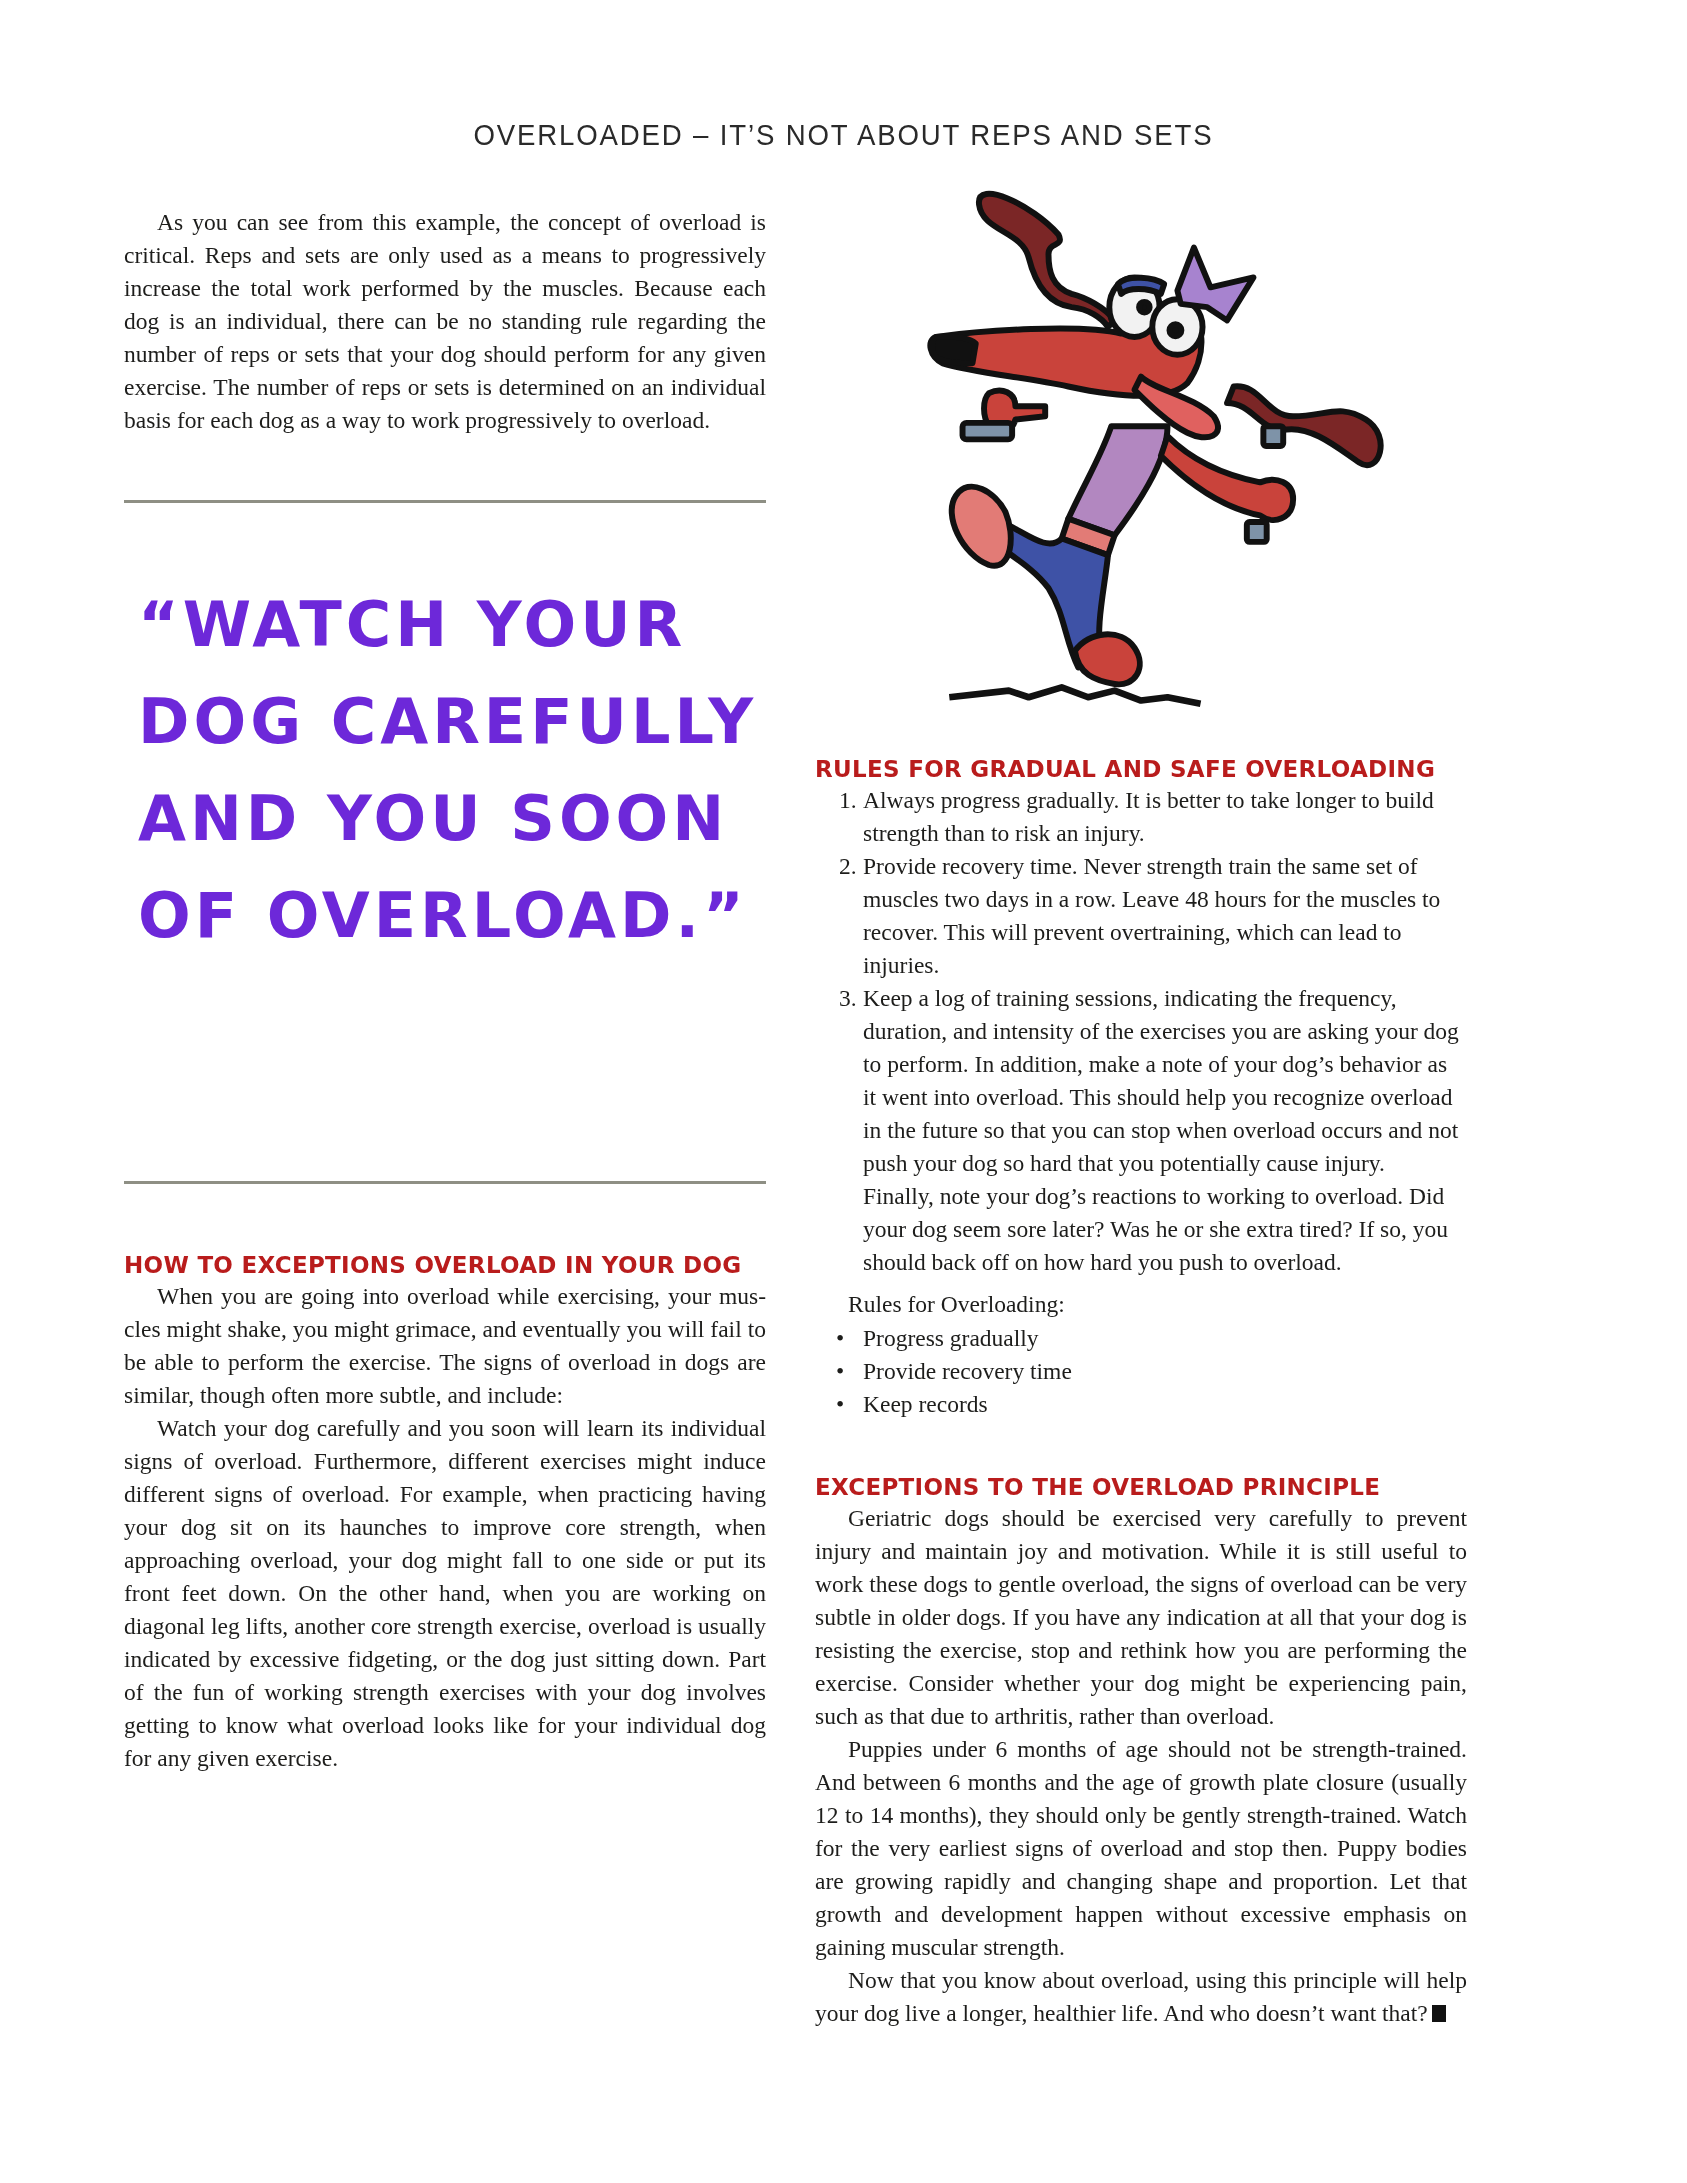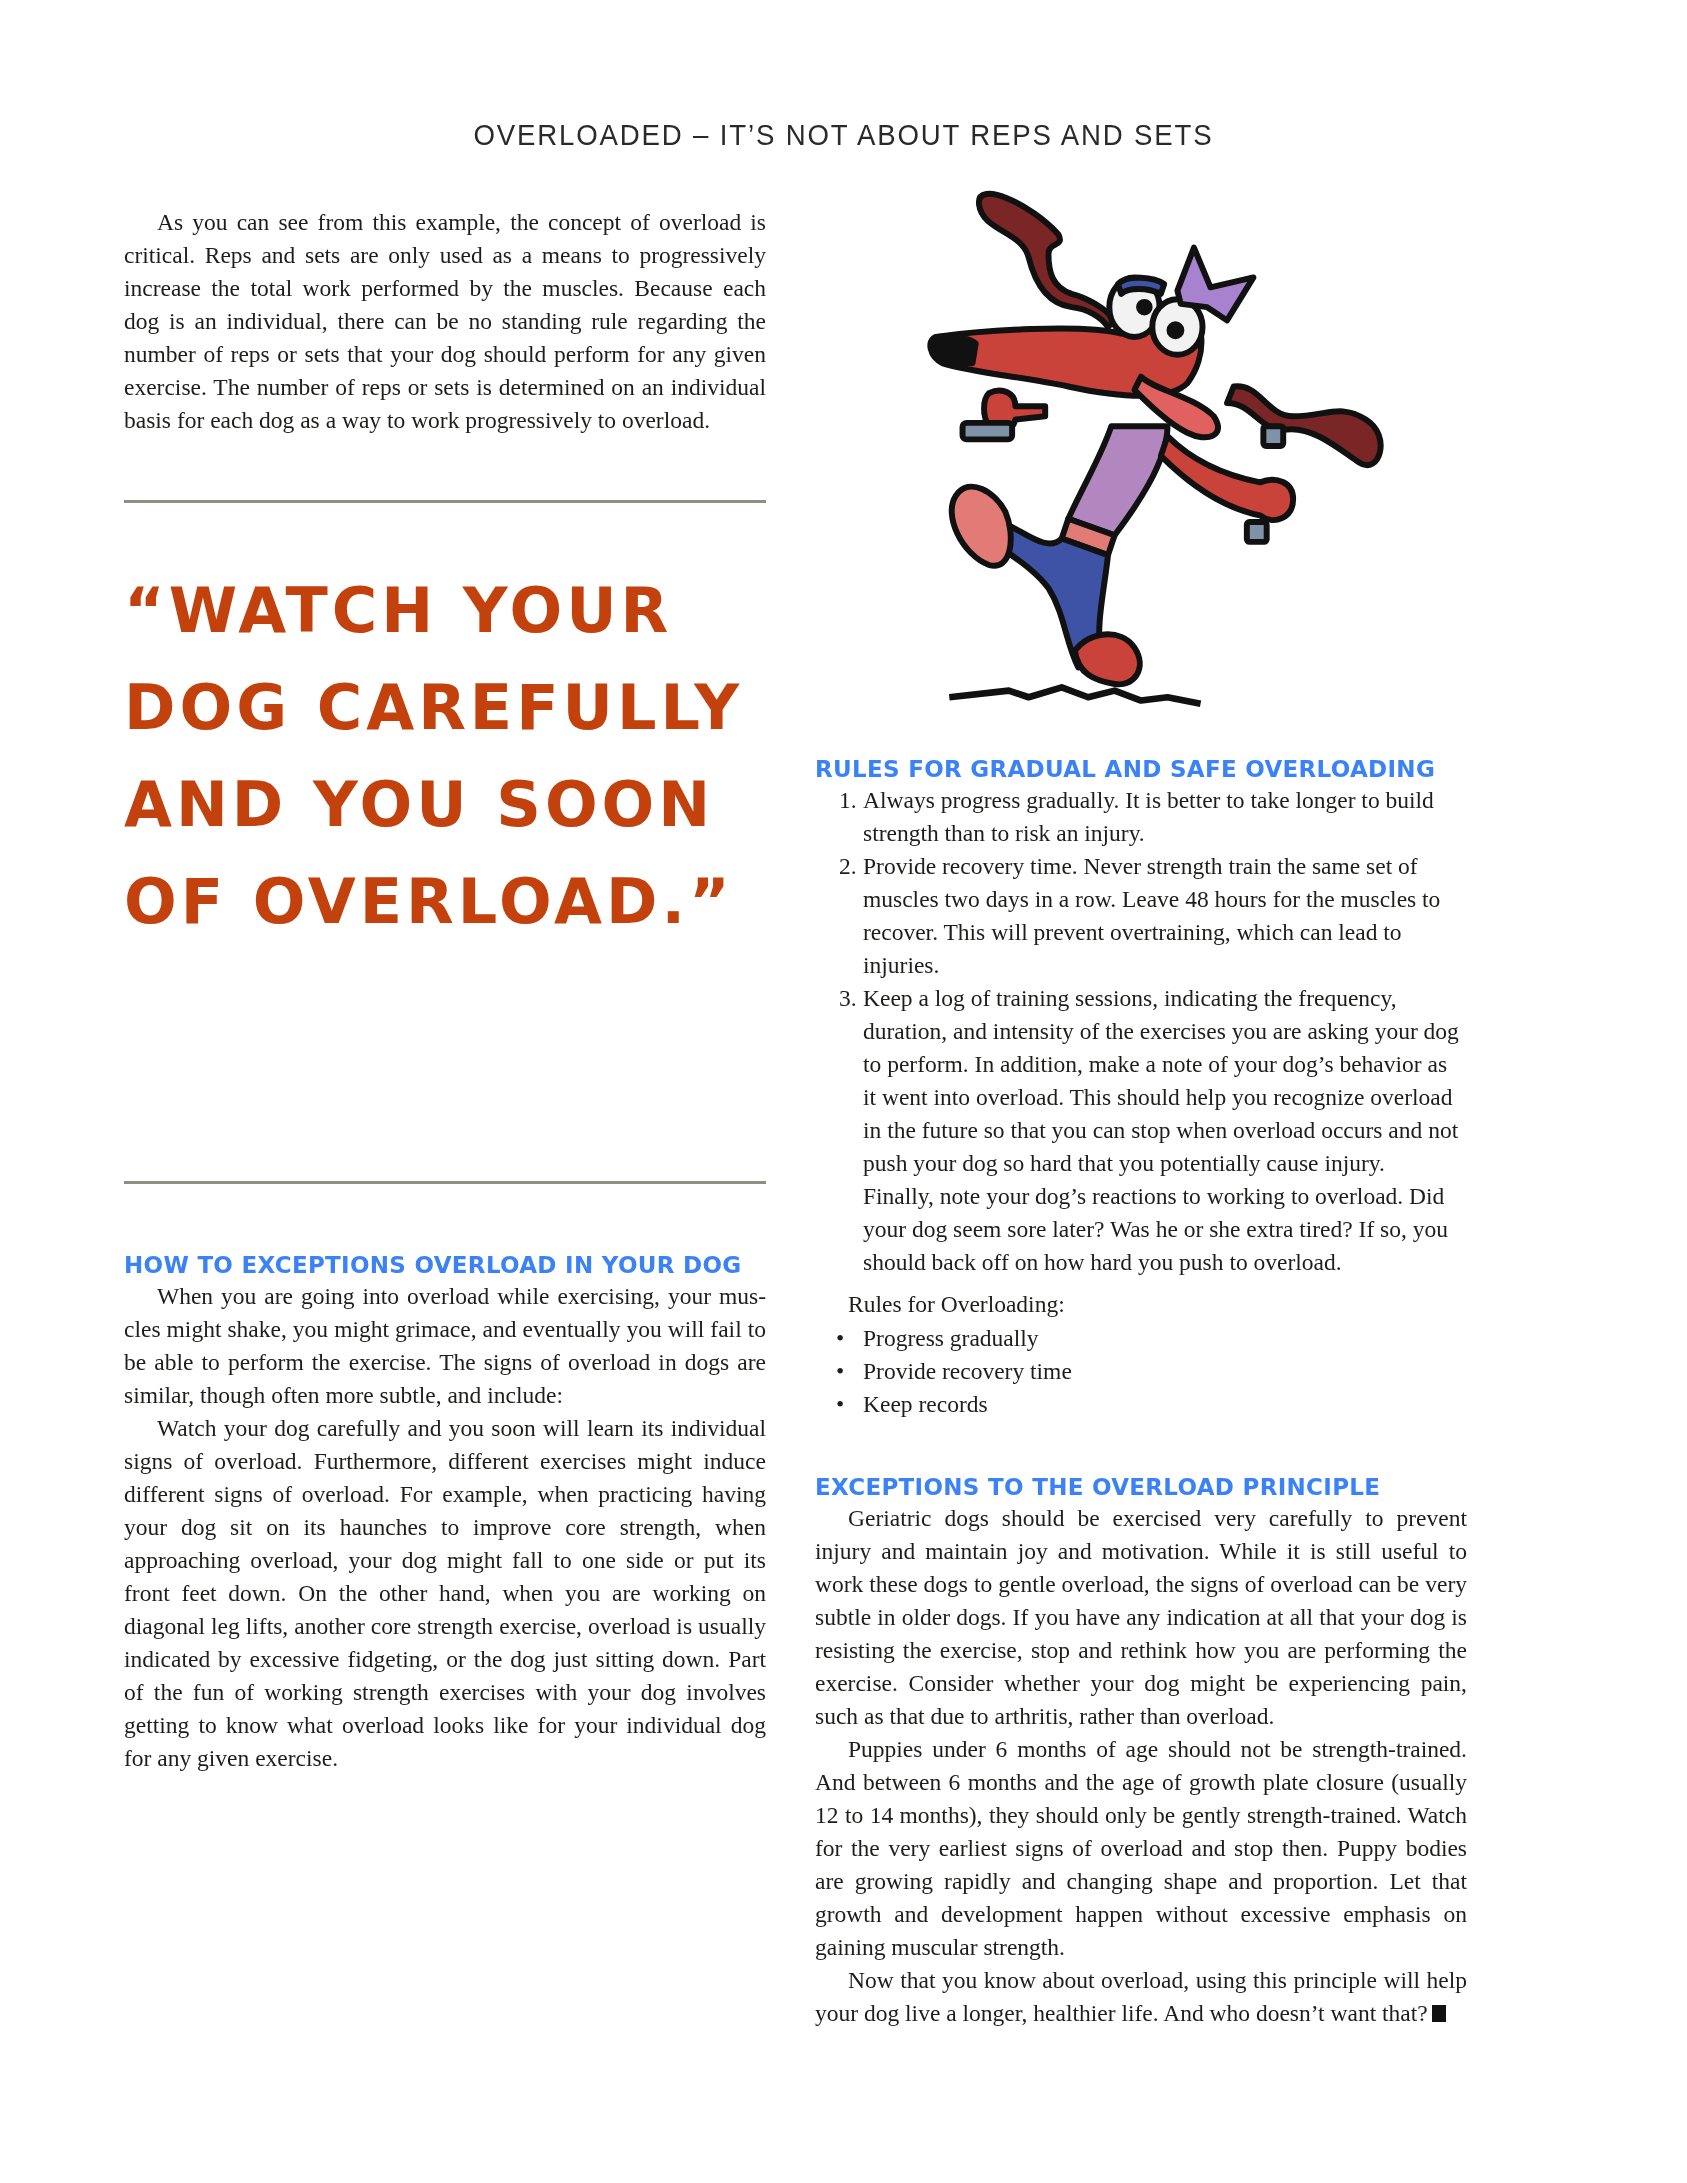--- a/index.html
+++ b/index.html
@@ -10,26 +10,26 @@
     letter-spacing: 2px; color: #2a2a2a; transform: scaleX(0.92); }
   .col { position: absolute; }
   .left-col { left: 124px; width: 642px; }
   .right-col { left: 815px; width: 652px; }
   p.body { margin: 0; font-size: 23.5px; line-height: 33px; text-align: justify; text-indent: 33px;
            hyphens: manual; }
   .intro { top: 206px; }
   .rule-line { position: absolute; left: 124px; width: 642px; height: 2.6px; background: #8e8f84; }
   .rule-top { top: 500px; }
   .rule-bottom { top: 1181px; }
-  .pullquote { position: absolute; left: 124px; top: 562px; width: 662px; margin: 0;
+  .pullquote { position: absolute; left: 124px; top: 562px; width: 662px; margin: 14px;
     font-family: "DejaVu Sans", sans-serif; font-weight: bold; font-size: 62px; line-height: 97px;
-    letter-spacing: 4px; color: #c2410c; text-transform: uppercase; }
+    letter-spacing: 4px; color: #6d28d9; text-transform: uppercase; }
   .pullquote span { display: block; white-space: nowrap; }
   h2.head { margin: 0; font-family: "DejaVu Sans", sans-serif; font-weight: bold; font-size: 23px;
-    letter-spacing: 0.3px; color: #3b82f6; line-height: 30px; white-space: nowrap; }
+    letter-spacing: 0.3px; color: #b91c1c; line-height: 30px; white-space: nowrap; }
   .sec-recognize { top: 1250px; }
   ul.bullets { list-style: none; margin: 9.3px 0 9.3px 0; padding: 0; }
   ul.bullets li { position: relative; padding-left: 48px; font-size: 23.5px; line-height: 33px; }
   ul.bullets li::before { content: "\2022"; position: absolute; left: 24px; top: 0; }
   .right-col ul.bullets li { padding-left: 48px; }
   .right-col ul.bullets li::before { left: 21px; }
   .sec-rules { top: 754px; }
   ol.rules { list-style: none; margin: 0; padding: 0; }
   ol.rules li { position: relative; padding-left: 48px; font-size: 23.5px; line-height: 33px; padding-right: 6.6px; }
   ol.rules li .num { position: absolute; left: 24px; top: 0; }

